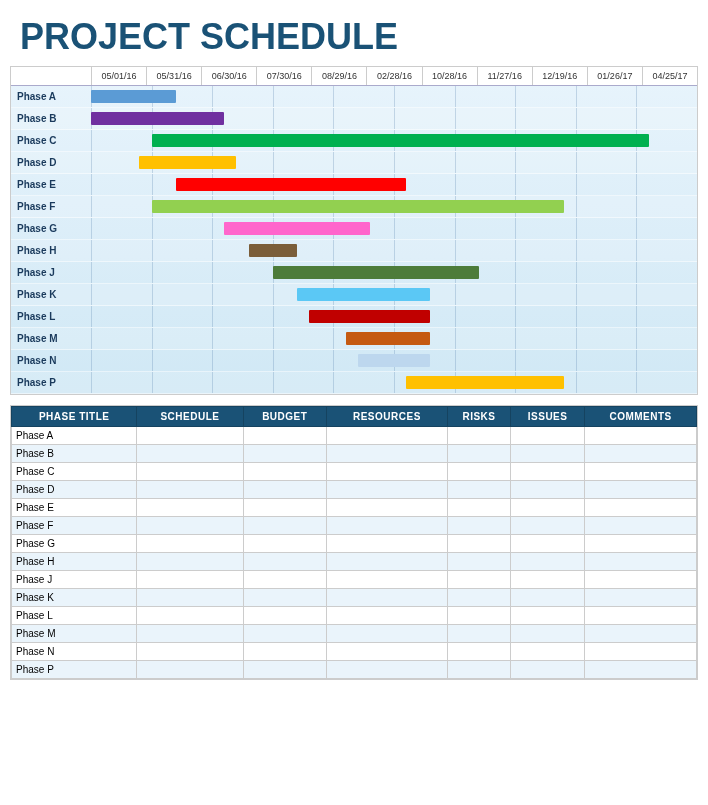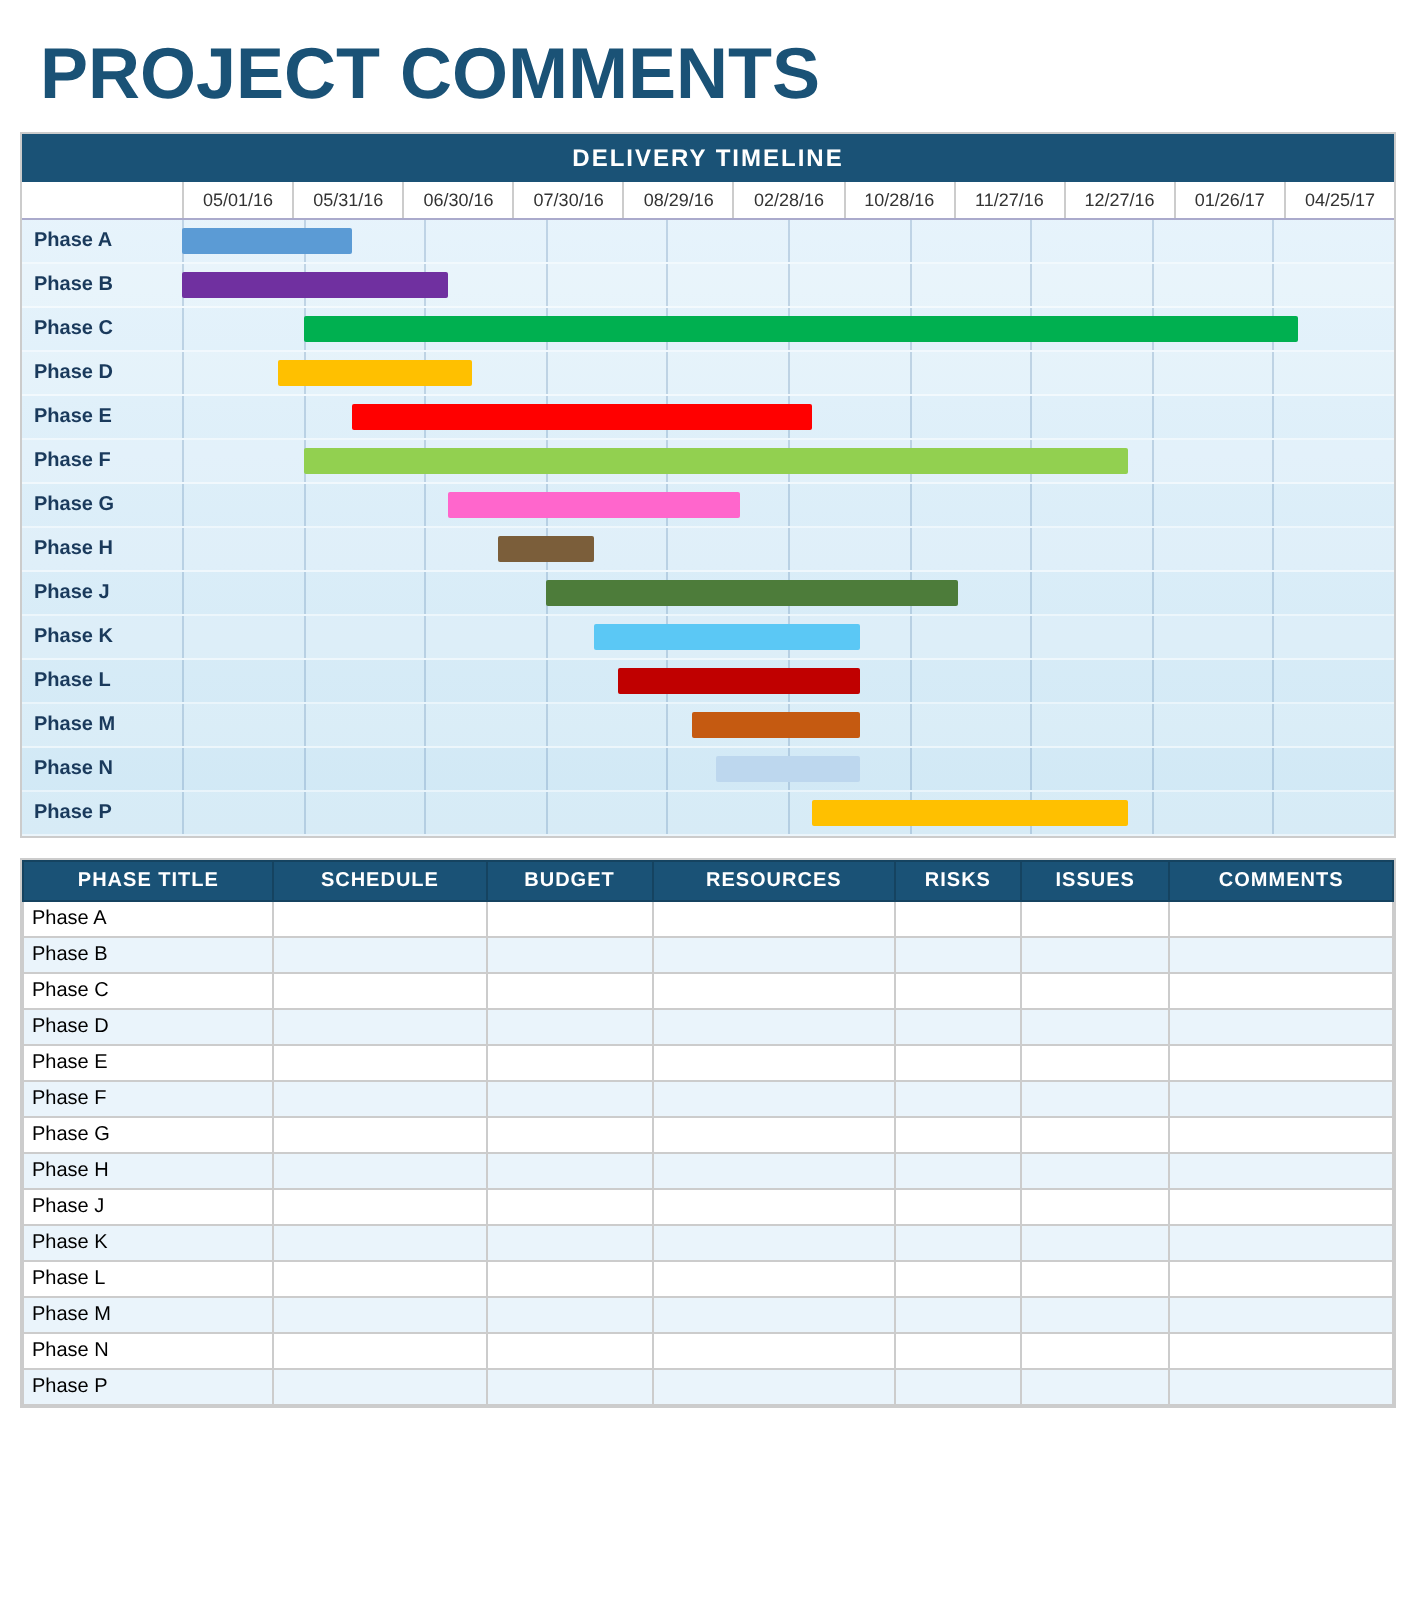--- a/index.html
+++ b/index.html
@@ -133,35 +133,34 @@
       background: #eaf4fb;
     }
 
     .notes-table tbody tr:nth-child(odd) td {
       background: #fff;
     }
   </style>
 </head>
 <body>
 
-<div class="page-title">PROJECT COMMENTS</div>
+<div class="page-title">PROJECT SCHEDULE</div>
 
 <div class="gantt-section">
-  <div class="section-header">DELIVERY TIMELINE</div>
   <div class="gantt-container">
     <div class="gantt-dates" id="gantt-dates-row">
         <div class="date-label">05/01/16</div>
         <div class="date-label">05/31/16</div>
         <div class="date-label">06/30/16</div>
         <div class="date-label">07/30/16</div>
         <div class="date-label">08/29/16</div>
         <div class="date-label">02/28/16</div>
         <div class="date-label">10/28/16</div>
         <div class="date-label">11/27/16</div>
-        <div class="date-label">12/27/16</div>
+        <div class="date-label">12/19/16</div>
         <div class="date-label">01/26/17</div>
         <div class="date-label">04/25/17</div>
       </div>
     <div id="gantt-rows">
         <div class="gantt-row">
           <div class="phase-label">Phase A</div>
           <div class="gantt-track">
             <div class="gantt-grid" style="left: 0%;"></div>
             <div class="gantt-grid" style="left: 10%;"></div>
             <div class="gantt-grid" style="left: 20%;"></div>

